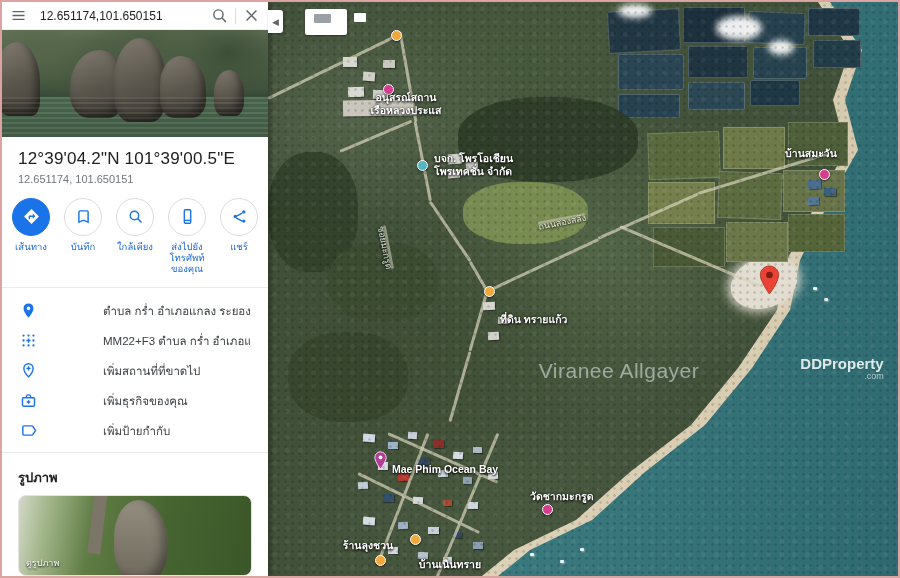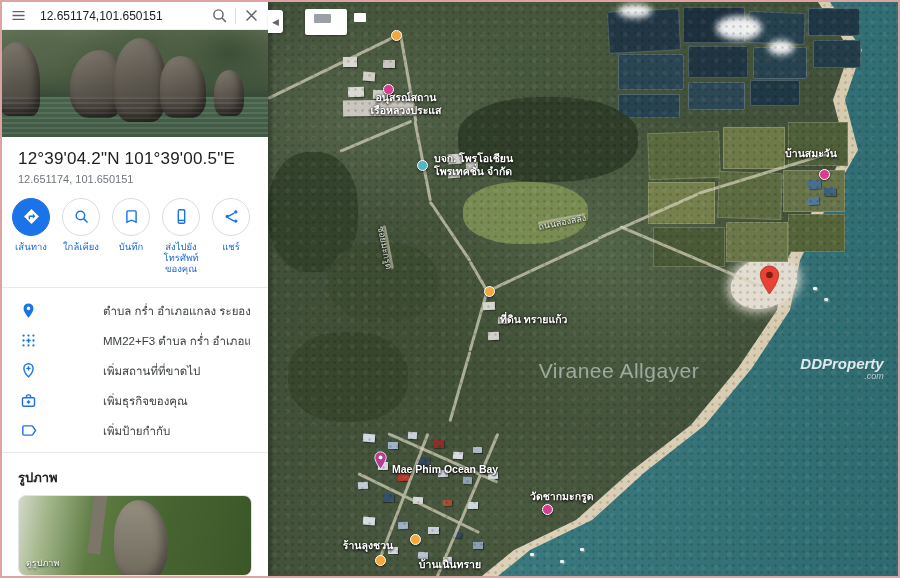--- a/index.html
+++ b/index.html
@@ -19,21 +19,21 @@
      radial-gradient(80px 50px at 55% 20%,#4a5c41,transparent),
      radial-gradient(70px 45px at 85% 35%,#3c4f37,transparent),
      radial-gradient(90px 40px at 40% 60%,#43553c,transparent);}
   .rock{position:absolute;background:linear-gradient(160deg,#807a6f,#5a554c 55%,#403d37);box-shadow:inset -4px -6px 8px rgba(0,0,0,.45);}
   .hero .water-sheen{position:absolute;left:0;bottom:0;width:100%;height:40px;background:repeating-linear-gradient(rgba(255,255,255,.06) 0 2px,rgba(0,0,0,.08) 2px 5px);}
 
   .info{padding:12px 16px 0;}
   .place-title{font-size:17px;color:#202124;letter-spacing:.2px;}
   .place-subtitle{margin-top:4px;font-size:11px;color:#70757a;}
 
-  .actions{display:flex;justify-content:flex-start;padding:13px 4px 8px;}
+  .actions{display:flex;justify-content:space-between;padding:13px 4px 8px;}
   .action{display:flex;flex-direction:column;align-items:center;width:50px;cursor:pointer;}
   .action-circle{width:36px;height:36px;border-radius:50%;border:1px solid #dadce0;background:#fff;display:flex;align-items:center;justify-content:center;}
   .action-circle svg{width:17px;height:17px;}
   .action.primary .action-circle{background:#1a73e8;border-color:#1a73e8;}
   .action-label{margin-top:5px;font-size:9.5px;line-height:1.2;color:#1967d2;text-align:center;}
 
   .hr{height:1px;background:#e8eaed;margin:4px 0;}
 
   .details{padding:4px 0 2px;}
   .detail-row{display:flex;align-items:center;gap:20px;padding:6px 18px;cursor:pointer;}
@@ -130,33 +130,33 @@
             <svg viewBox="0 0 24 24">
               <path fill="#fff" d="M12 1.5L22.5 12 12 22.5 1.5 12z"></path>
               <path fill="#1a73e8" d="M13.8 7.9l3.6 3.6-3.6 3.6v-2.5H10v3.2H8v-4.2a1 1 0 0 1 1-1h4.8z"></path>
             </svg>
           </div>
           <div class="action-label">เส้นทาง</div>
         </div>
         <div class="action">
           <div class="action-circle">
             <svg viewBox="0 0 24 24" fill="none" stroke="#1a73e8" stroke-width="2">
+              <path d="M17 4H7a1.5 1.5 0 0 0-1.5 1.5V20l6.5-2.8L18.5 20V5.5A1.5 1.5 0 0 0 17 4z"></path>
+            </svg>
+          </div>
+          <div class="action-label">บันทึก</div>
+        </div>
+        <div class="action">
+          <div class="action-circle">
+            <svg viewBox="0 0 24 24" fill="none" stroke="#1a73e8" stroke-width="2">
               <circle cx="10.5" cy="10.5" r="6"></circle>
               <path d="M15 15l5.5 5.5"></path>
             </svg>
           </div>
           <div class="action-label">ใกล้เคียง</div>
-        </div>
-        <div class="action">
-          <div class="action-circle">
-            <svg viewBox="0 0 24 24" fill="none" stroke="#1a73e8" stroke-width="2">
-              <path d="M17 4H7a1.5 1.5 0 0 0-1.5 1.5V20l6.5-2.8L18.5 20V5.5A1.5 1.5 0 0 0 17 4z"></path>
-            </svg>
-          </div>
-          <div class="action-label">บันทึก</div>
         </div>
         <div class="action">
           <div class="action-circle">
             <svg viewBox="0 0 24 24" fill="none" stroke="#1a73e8" stroke-width="2">
               <rect x="7.5" y="2.5" width="9" height="19" rx="1.5"></rect>
               <path d="M7.5 17.5h9"></path>
             </svg>
           </div>
           <div class="action-label">ส่งไปยังโทรศัพท์ของคุณ</div>
         </div>
@@ -379,15 +379,15 @@
       <div class="mlabel" style="left: 448px; top: 556px; transform: translateX(-50%);">
         <div>บ้านเนินทราย</div>
       </div>
       <div class="mlabel road" style="left: 560px; top: 220px; transform: translateX(-50%) rotate(-11deg);">
         <div>ถนนสองสลึง</div>
       </div>
       <div class="mlabel road" style="left: 404px; top: 222px; transform: translateX(-50%) rotate(79deg);">
         <div>ซอยมะกรูด</div>
       </div>
       <div class="wm-main" style="left: 617px; top: 369px;">Viranee Allgayer</div>
-      <div class="wm-dd" style="left: 840px; top: 366px; font-style: italic;"><span>DDProperty</span><span class="suffix">.com</span></div>
+      <div class="wm-dd" style="left: 840px; top: 366px;"><span>DDProperty</span><span class="suffix">.com</span></div>
     </div>
 </div>
 
 </body></html>

